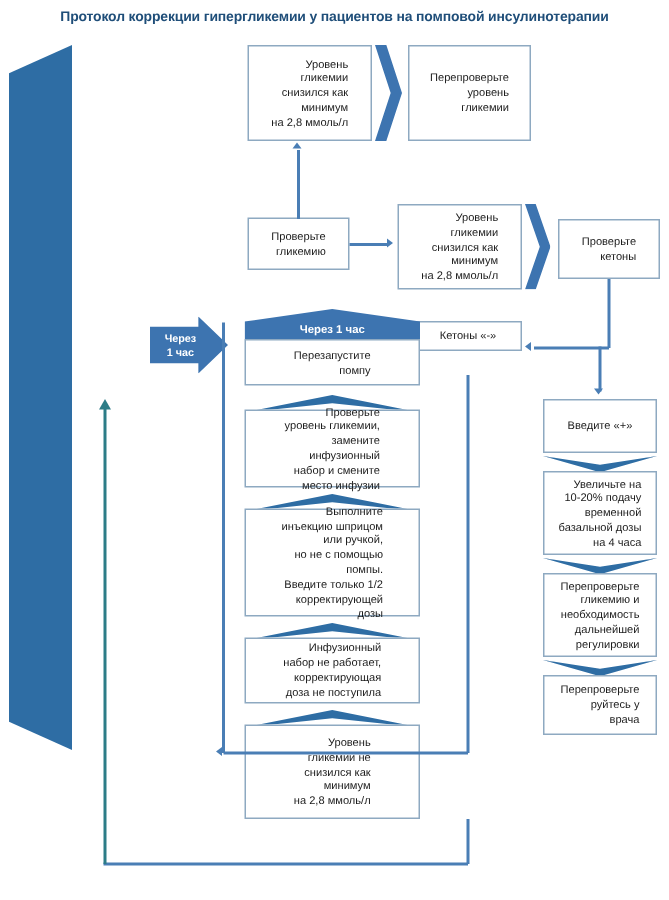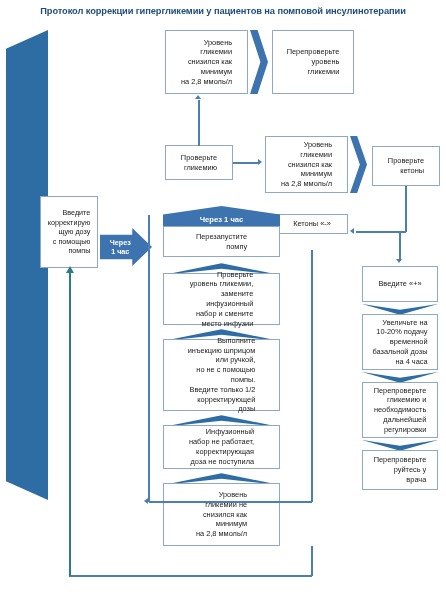--- a/index.html
+++ b/index.html
@@ -160,27 +160,22 @@
 
 <div id="canvas">
 
   <div class="title">Протокол коррекции гипергликемии у пациентов на помповой инсулинотерапии</div>
 
   <div class="banner">
     <div class="shape"></div>
 
   </div>
 
-  <div class="box" style="left:40px; top:196px; width:58px; height:72px; font-size:7.2px;">Введите
-корректирую
-щую дозу
-с помощью
-помпы</div>
-
-  <div class="chev-right" style="left:100px; top:228px; width:52px; height:38px;">
+
+  <div class="chev-right" style="left:100px; top:211px; width:52px; height:38px;">
     <span class="lbl">Через
 1 час</span>
   </div>
 
   <div class="box" style="left:165px; top:145px; width:68px; height:35px;">Проверьте
 гликемию</div>
 
   <div class="box" style="left:165px; top:30px; width:83px; height:64px;">Уровень
 гликемии
 снизился как

